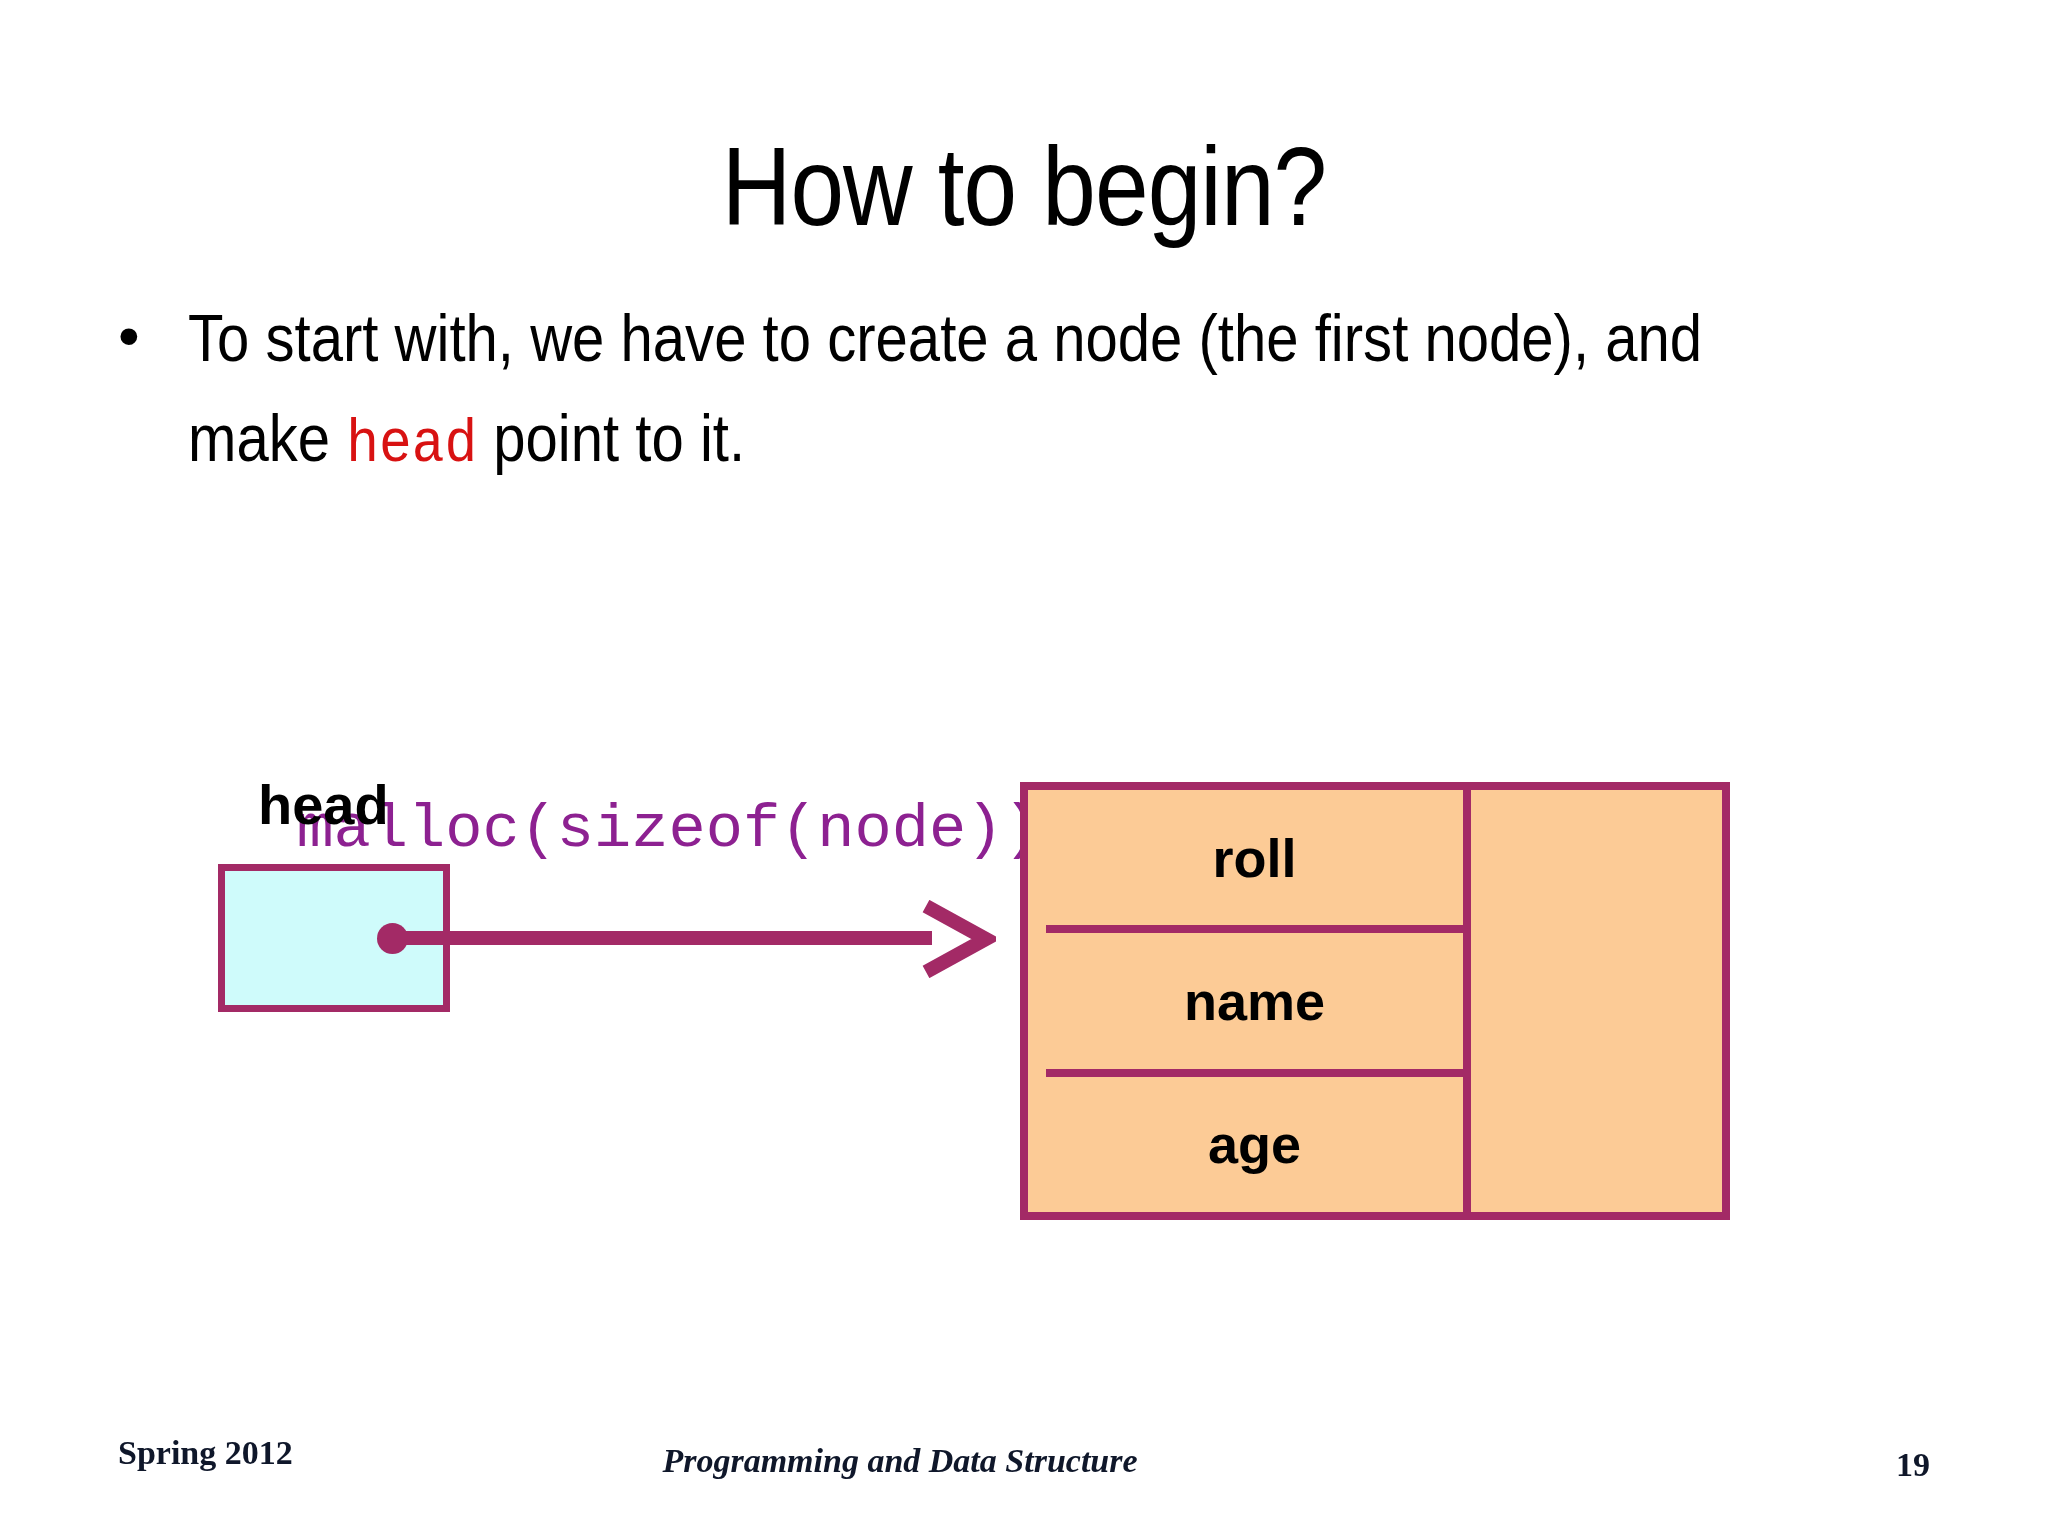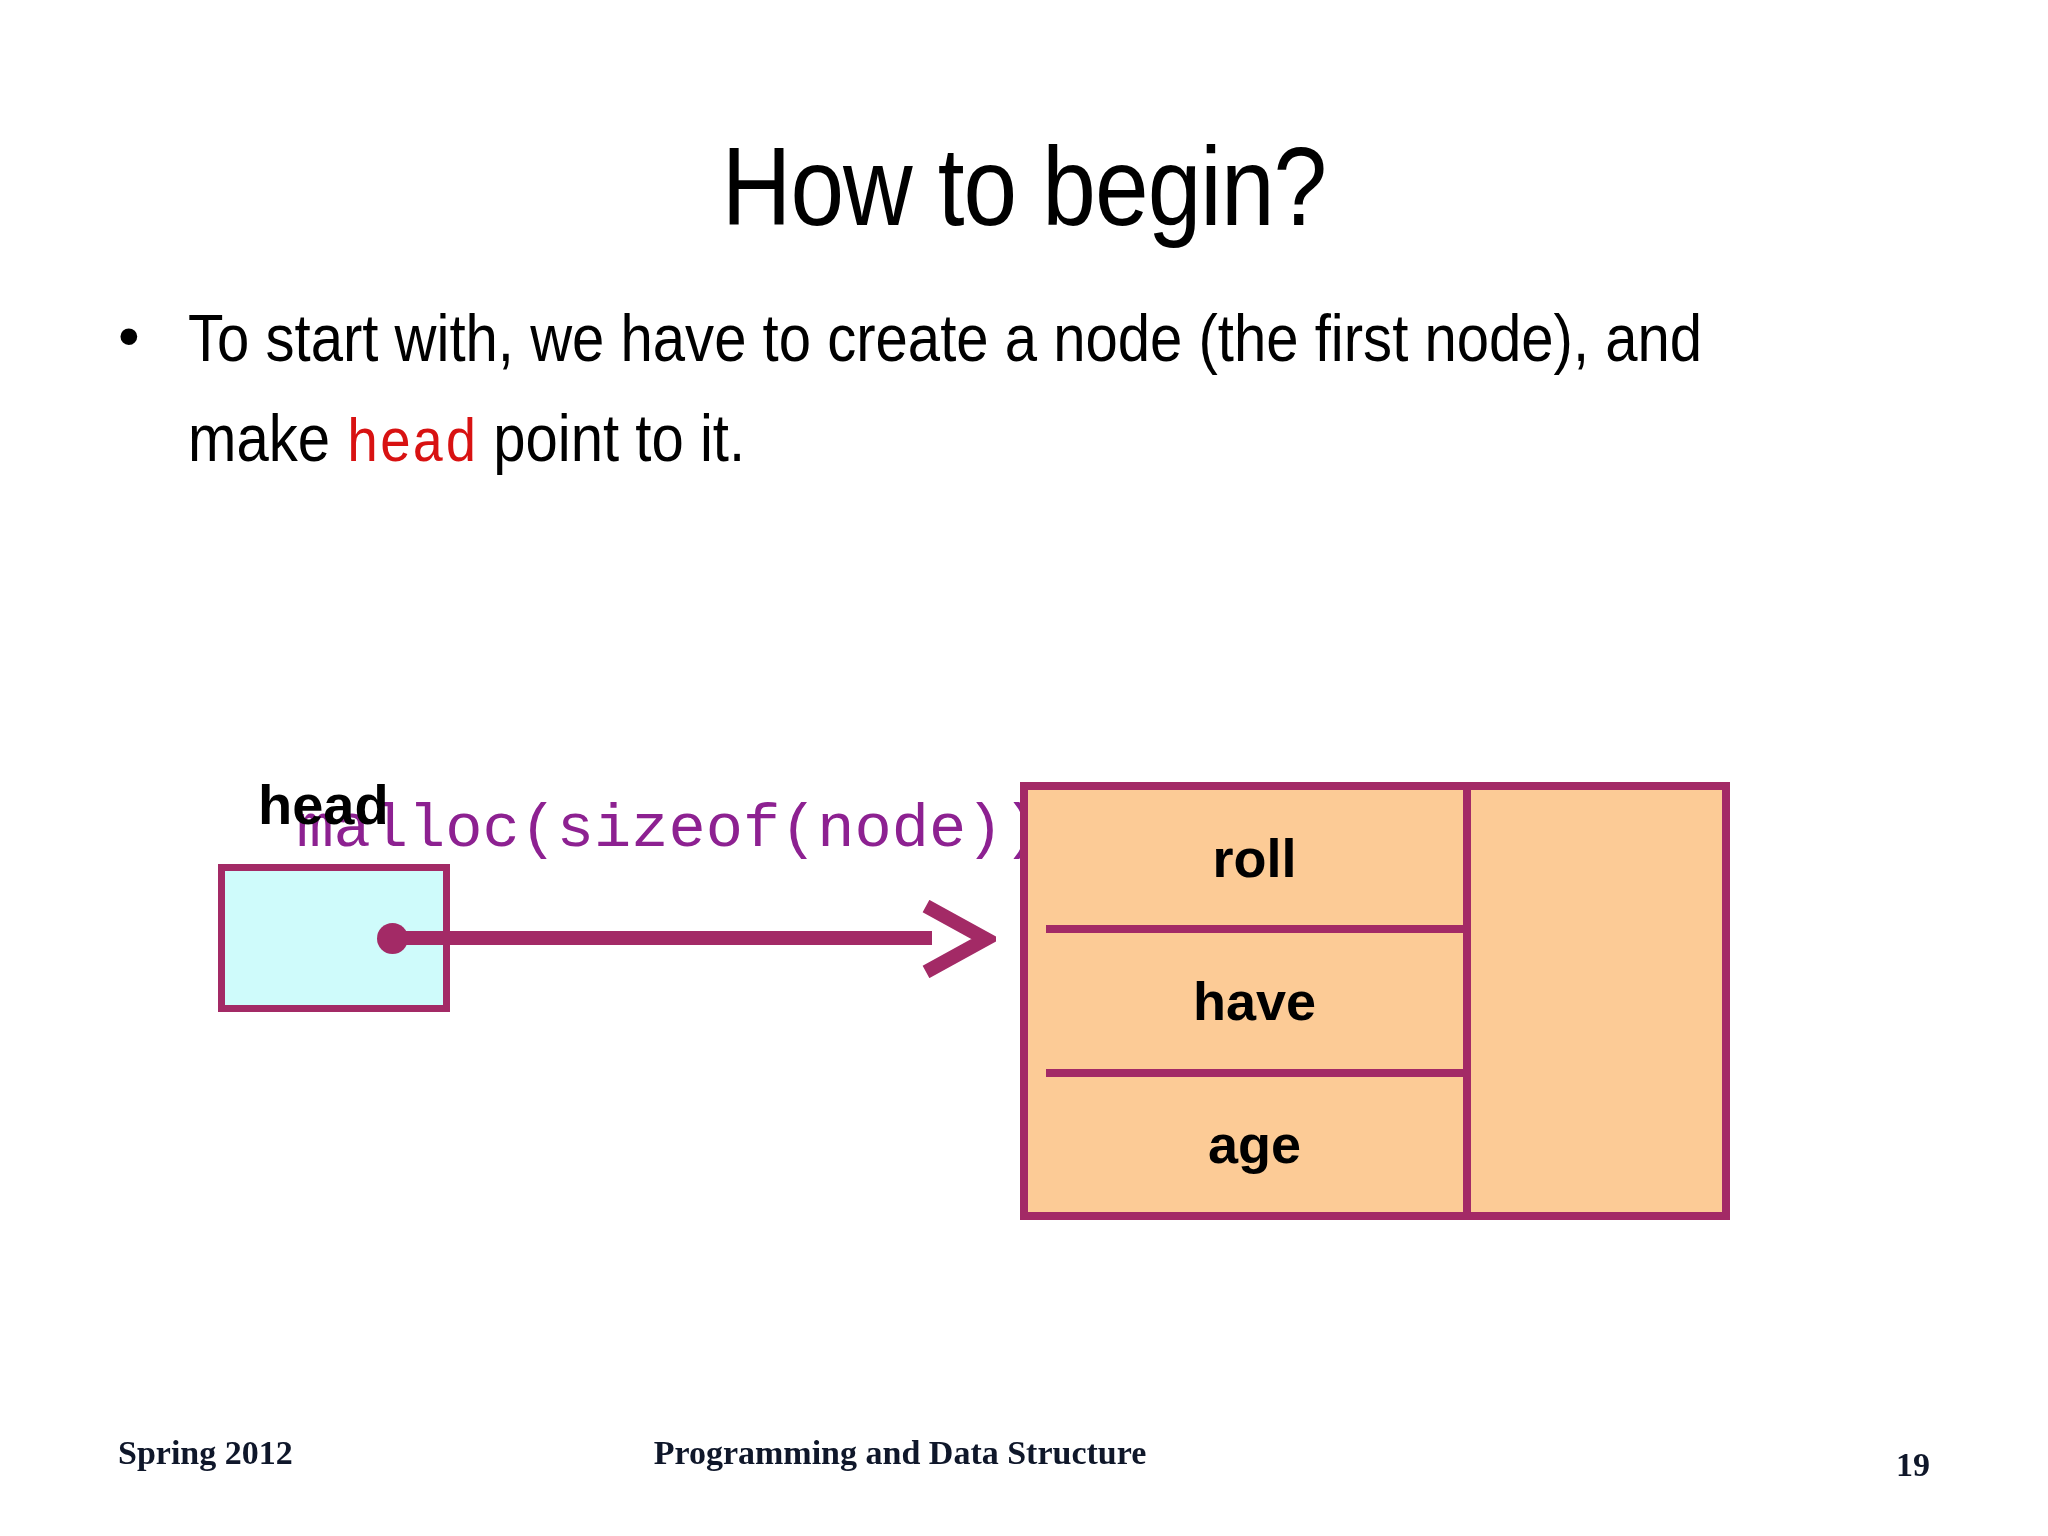--- a/index.html
+++ b/index.html
@@ -179,21 +179,21 @@
     left: 0;
     bottom: 54px;
     width: 2048px;
     height: 48px;
     font-family: "Liberation Serif", serif;
     font-weight: bold;
     font-size: 34px;
     color: #0f172a;
   }
   #footer-left  { position: absolute; left: 118px;  top: 0; }
-  #footer-center{ position: absolute; left: 0; top: 0; width: 1800px; text-align: center; }
+  #footer-center{ position: absolute; left: 0; top: 8px; width: 1800px; text-align: center; font-style: italic; }
   #footer-right { position: absolute; right: 118px; top: 12px; }
 </style>
 </head>
 <body>
 
 <div id="slide">
 
   <div id="title">How to begin?</div>
 
   <div id="bullet-block">
@@ -211,21 +211,21 @@
   <div id="head-box"></div>
   <div id="head-dot"></div>
   <div id="arrow-line"></div>
   <svg id="arrow-head" viewBox="0 0 76 78" xmlns="http://www.w3.org/2000/svg">
     <polyline points="6,6 66,39 6,72" fill="none" stroke="#a32a66" stroke-width="14" stroke-linecap="butt" stroke-linejoin="miter"></polyline>
   </svg>
 
   <div id="node-box">
     <div id="node-fields">
       <div class="node-field">roll</div>
-      <div class="node-field">have</div>
+      <div class="node-field">name</div>
       <div class="node-field">age</div>
     </div>
   </div>
 
   <div id="footer">
     <span id="footer-left">Spring 2012</span>
     <span id="footer-center">Programming and Data Structure</span>
     <span id="footer-right">19</span>
   </div>
 

